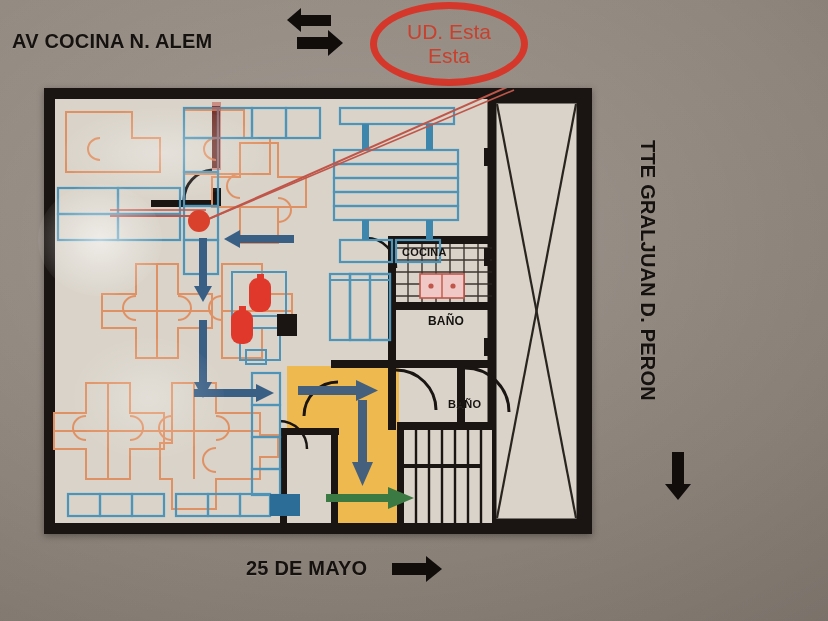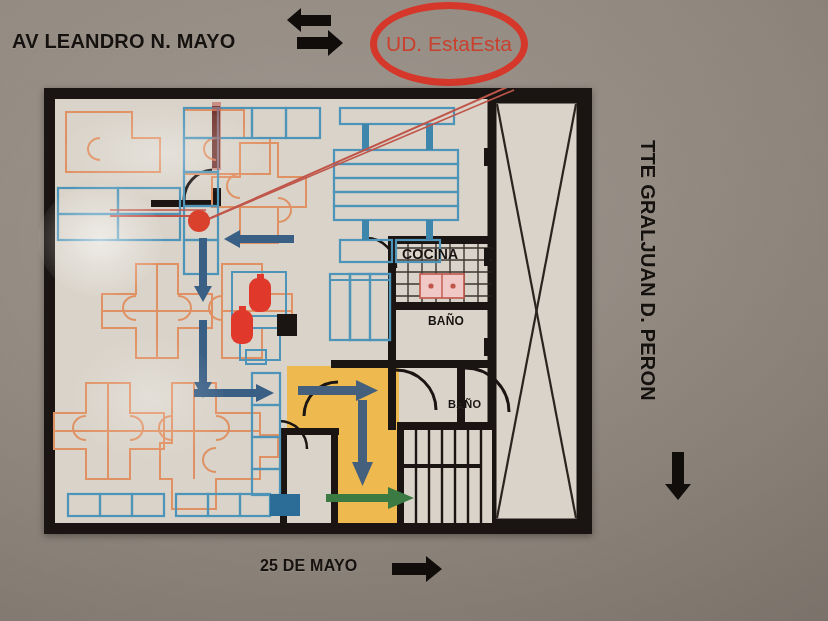--- a/index.html
+++ b/index.html
@@ -22,21 +22,21 @@
     position:absolute;
     color:#15110e;
     font-weight:bold;
     letter-spacing:.2px;
     text-shadow:0 1px 1px rgba(255,255,255,.12);
     white-space:nowrap;
   }
 
   
   #alem{left:12px;top:30px;font-size:20px;}
-  #mayo{left:260px;top:557px;font-size:16px;}
+  #mayo{left:246px;top:557px;font-size:20px;}
   #peron{
     left:636px;top:140px;font-size:20px;
     writing-mode:vertical-rl;text-orientation:mixed;
   }
 
   
   .arrow-blk{position:absolute;}
   .arrow-blk .stem{position:absolute;background:#100d0b;}
   .arrow-blk .head{position:absolute;width:0;height:0;}
 
@@ -45,21 +45,21 @@
     position:absolute;left:370px;top:2px;width:158px;height:84px;
   }
   #callout .ring{
     position:absolute;inset:0;
     border:7px solid #d5382a;
     border-radius:50%/50%;
     box-sizing:border-box;
   }
   #callout .txt{
     position:absolute;inset:0;
-    display:flex;flex-direction:row;
+    display:flex;flex-direction:column;
     align-items:center;justify-content:center;
     color:#c9412e;font-size:21px;line-height:1.12;
     font-family:"Liberation Sans",sans-serif;
     text-align:center;
   }
 
   
   #plan{
     position:absolute;left:44px;top:88px;width:548px;height:446px;
     background:#d9d3c9;
@@ -71,21 +71,21 @@
     position:absolute;border-radius:50%;
     background:radial-gradient(ellipse at center,rgba(255,255,255,.58) 0%,rgba(255,255,255,.22) 45%,rgba(255,255,255,0) 78%);
     pointer-events:none;
   }
 </style>
 </head>
 <body>
 
 <div id="photo"></div>
 
-<div class="lbl" id="alem">AV LEANDRO N. MAYO</div>
+<div class="lbl" id="alem">AV COCINA N. ALEM</div>
 <div class="lbl" id="mayo">25 DE MAYO</div>
 <div class="lbl" id="peron">TTE GRALJUAN D. PERON</div>
 
 <div class="arrow-blk" style="left:287px;top:8px;width:44px;height:24px;">
   <div class="stem" style="left:12px;top:7px;width:32px;height:11px;"></div>
   <div class="head" style="left:0;top:0;border-top:12px solid transparent;border-bottom:12px solid transparent;border-right:14px solid #100d0b;"></div>
 </div>
 
 <div class="arrow-blk" style="left:297px;top:30px;width:46px;height:26px;">
   <div class="stem" style="left:0;top:7px;width:32px;height:12px;"></div>
@@ -366,20 +366,20 @@
     <rect x="2" y="150" width="7" height="22"></rect>
     <rect x="2" y="250" width="7" height="22"></rect>
     <rect x="2" y="356" width="7" height="22"></rect>
     <rect x="440" y="60" width="6" height="18"></rect>
     <rect x="440" y="160" width="6" height="18"></rect>
     <rect x="440" y="250" width="6" height="18"></rect>
   </g>
 
 </svg>
 
-  <div class="lbl" style="left:358px;top:158px;font-size:14px;color:#16120f;">COCINA</div>
+  <div class="lbl" style="left:358px;top:158px;font-size:11px;color:#16120f;">COCINA</div>
   <div class="lbl" style="left:384px;top:226px;font-size:12px;color:#16120f;">BAÑO</div>
   <div class="lbl" style="left:404px;top:310px;font-size:11px;color:#16120f;">BAÑO</div>
 
   <div class="glare" style="left:-6px;top:96px;width:124px;height:112px;"></div>
   <div class="glare" style="left:20px;top:20px;width:200px;height:90px;opacity:.55;"></div>
   <div class="glare" style="left:30px;top:250px;width:150px;height:120px;opacity:.45;"></div>
 </div>
 
 </body></html>

